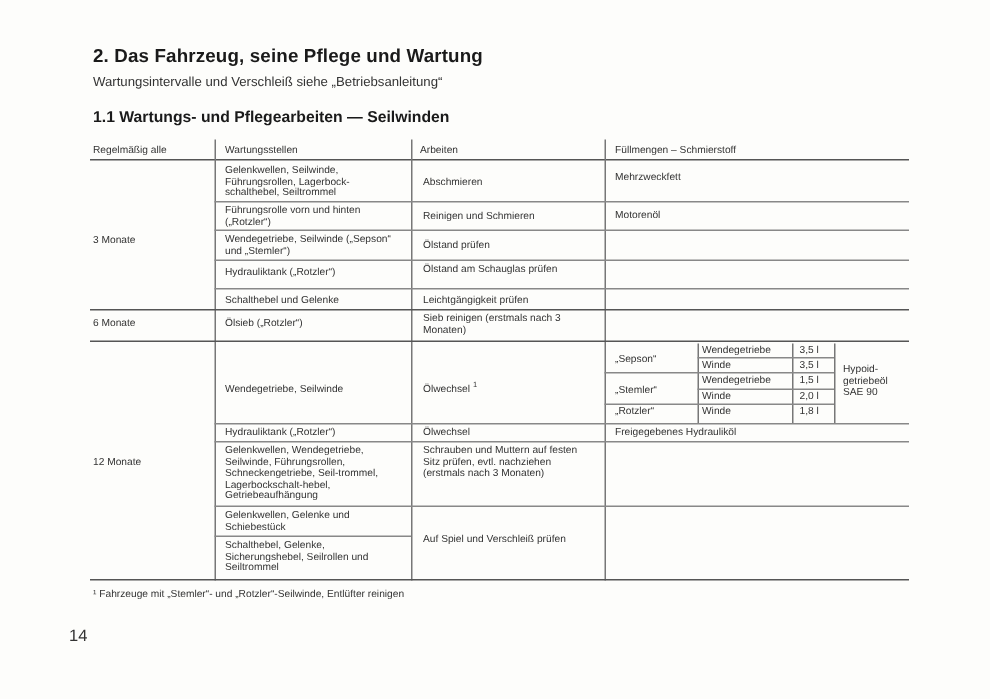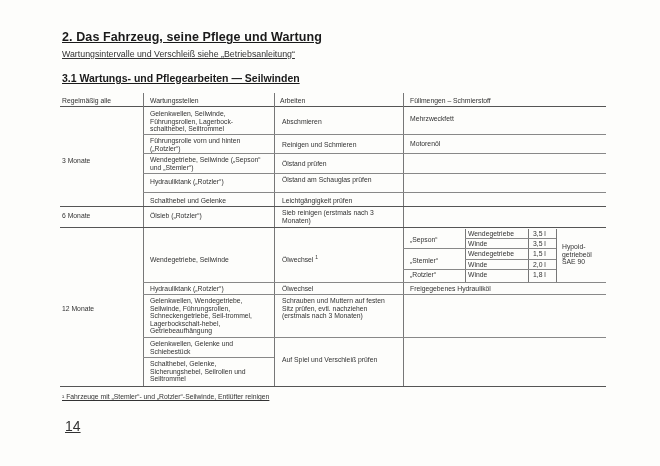--- a/index.html
+++ b/index.html
@@ -1,37 +1,37 @@
 <!DOCTYPE html>
 <html><head>
 <meta charset="utf-8">
 <style>
   html, body { margin:0; padding:0; }
   body {
     width:660px; height:466px; background:#fdfdfb; position:relative; overflow:hidden;
     font-family:"Liberation Sans", sans-serif; color:#2a2a2a;
   }
-  .abs { position:absolute;text-decoration:underline; }
+  .abs { position:absolute; }
   .h1 { left:62px; top:30px; font-size:12.5px; font-weight:bold; color:#1a1a1a; letter-spacing:0.1px; }
   .sub { left:62px; top:49px; font-size:8.8px; color:#333; }
   .h2 { left:62px; top:72px; font-size:10.5px; font-weight:bold; color:#1a1a1a; }
   .cell { position:absolute; font-size:6.8px; line-height:7.6px; color:#333; }
   .hl { position:absolute; height:1px; background:#555; }
   .hl.thin { background:#888; }
   .vl { position:absolute; width:1px; background:#777; }
   .footnote { left:62px; top:393px; font-size:6.8px; color:#333; }
-  .pagenum { left:65px; top:418px; font-size:14px; color:#333; }
+  .pagenum { left:46px; top:418px; font-size:11px; color:#333; }
   sup { font-size:5px; }
 </style>
 </head>
 <body>
 
 <div class="abs h1">2.  Das Fahrzeug, seine Pflege und Wartung</div>
 <div class="abs sub">Wartungsintervalle und Verschleiß siehe „Betriebsanleitung“</div>
-<div class="abs h2">3.1  Wartungs- und Pflegearbeiten — Seilwinden</div>
+<div class="abs h2">1.1  Wartungs- und Pflegearbeiten — Seilwinden</div>
 
 <div>
 
   <div class="cell" style="left:62px;top:97px;">Regelmäßig alle</div>
   <div class="cell" style="left:150px;top:97px;">Wartungsstellen</div>
   <div class="cell" style="left:280px;top:97px;">Arbeiten</div>
   <div class="cell" style="left:410px;top:97px;">Füllmengen – Schmierstoff</div>
   <div class="hl" style="left:60px;top:106px;width:546px;"></div>
 
   <div class="vl" style="left:143px;top:93px;height:294px;"></div>

